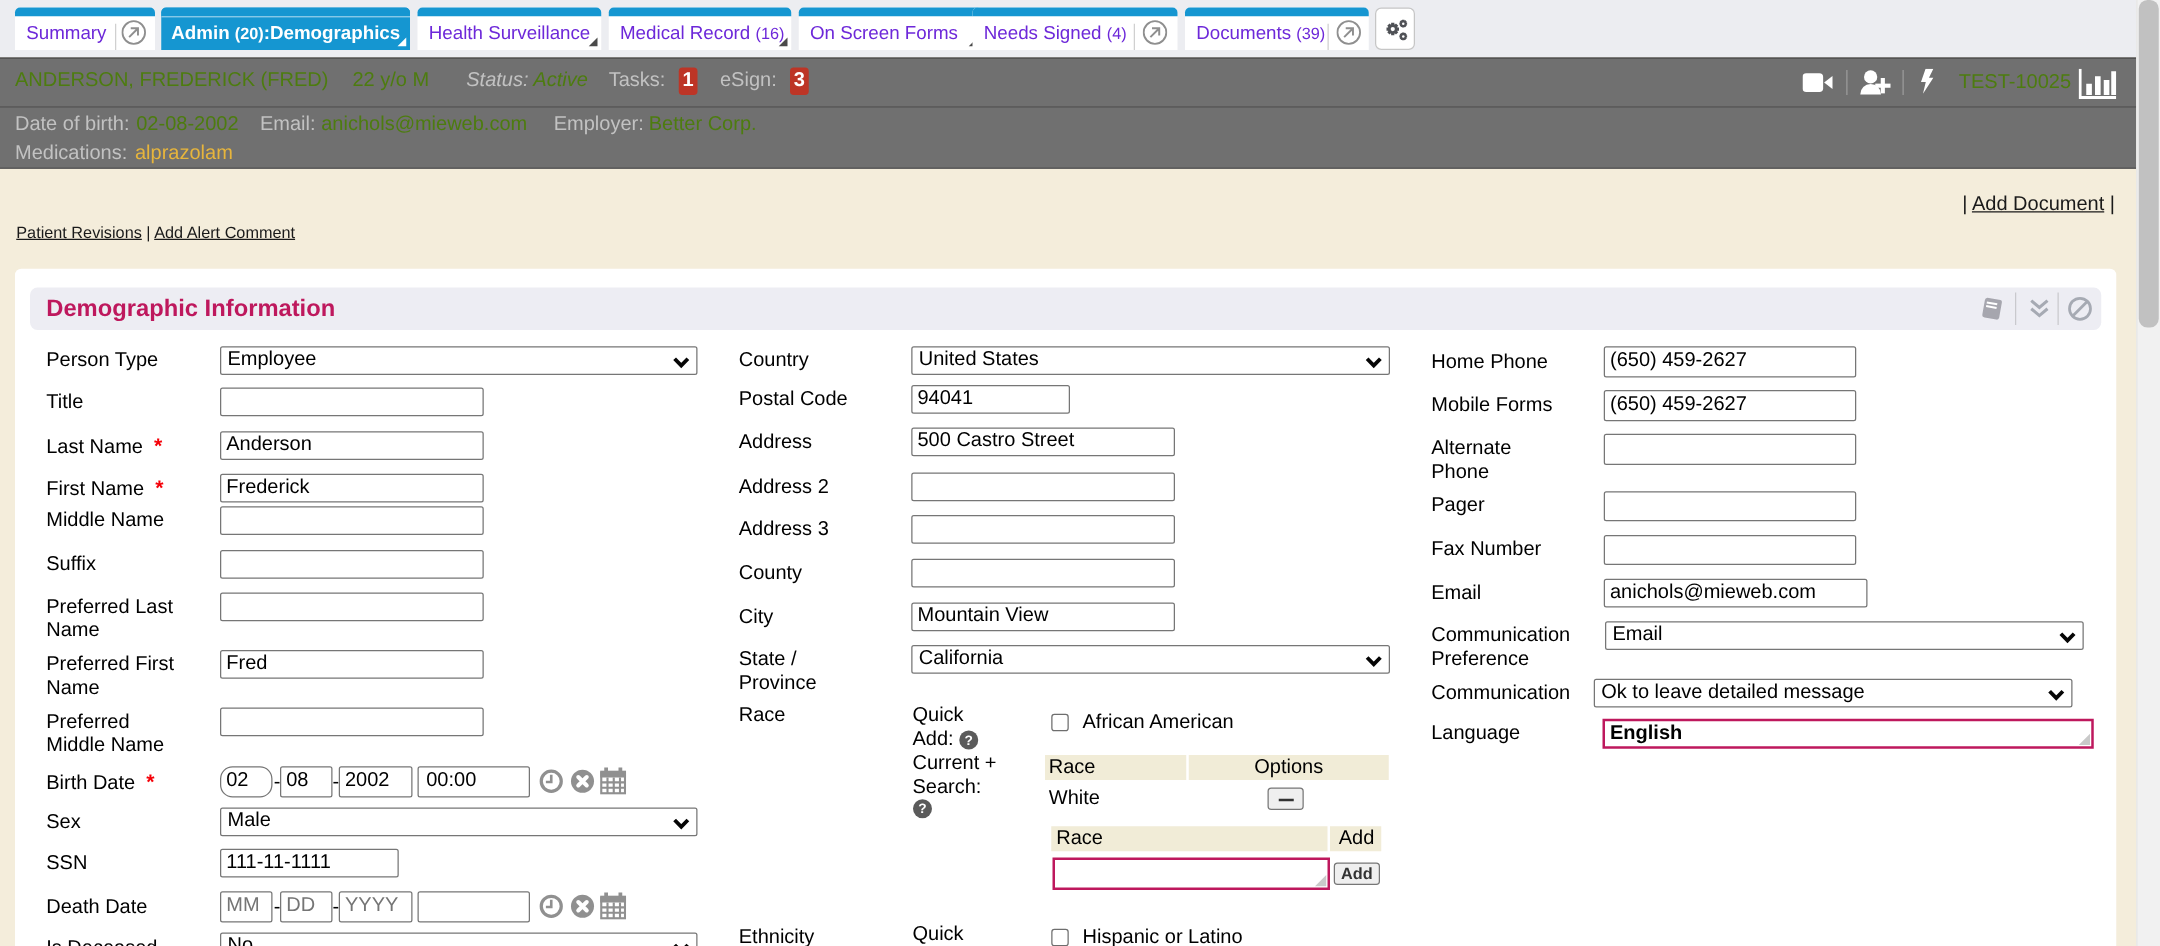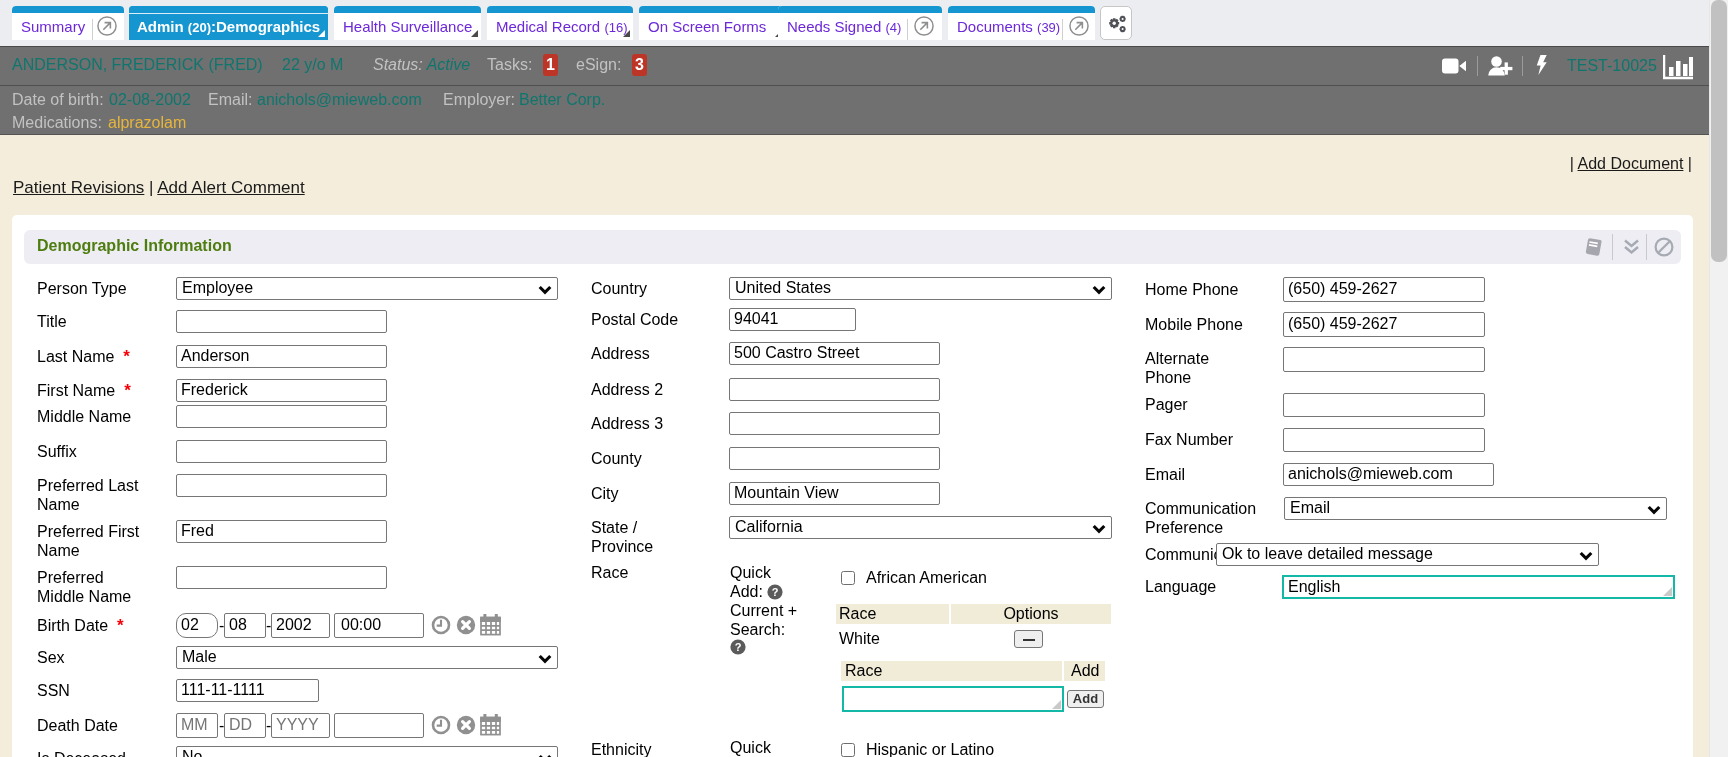--- a/index.html
+++ b/index.html
@@ -14,40 +14,40 @@
 .tab.active{background:#1596d1;}
 .tab.active .cap{border-bottom:1px solid rgba(255,255,255,.85);}
 .tab.active .txt{color:#fff;font-weight:bold;}
 .fold{position:absolute;right:3px;bottom:3px;width:0;height:0;border-left:7px solid transparent;border-bottom:7px solid #4a4a4a;}
 .fold.w{border-bottom-color:#fff;}
 .tabsep{position:absolute;top:13px;width:1px;height:21px;background:#d0d0d0;}
 .smallnum{font-size:13px;}
 
 #pbar1{position:absolute;left:0;top:46px;width:1709px;height:39px;background:#707070;border-top:1px solid #4a4a4a;box-sizing:border-box;}
 #pbar2{position:absolute;left:0;top:85px;width:1709px;height:50px;background:#707070;border-top:1px solid #4f4f4f;border-bottom:1px solid #535353;box-sizing:border-box;}
-.wt{color:#0f766e;text-align:right;}
+.wt{color:#4d7c0f;text-align:right;}
 .gt{color:#c2c2c2;}
 .bartxt{position:absolute;font-size:16px;white-space:nowrap;}
 .badge{position:absolute;width:15px;height:22px;background:#bd3526;color:#fff;font-size:16px;font-weight:bold;text-align:center;line-height:22px;border-radius:3px;}
 .vsep{position:absolute;width:1px;height:20px;background:#9b9b9b;top:56px;}
 .orange{color:#e7b53c;}
 
 .link{color:#1a1a1a;text-decoration:underline;}
 #panel{position:absolute;left:12px;top:215px;width:1681px;height:542px;background:#fff;border-radius:5px 5px 0 0;}
 #phead{position:absolute;left:12px;top:15px;width:1657px;height:34px;background:#ededf3;border-radius:6px;}
-#phead .title{position:absolute;left:13px;top:7px;font-size:16px;font-weight:bold;color:#4d7c0f;}
+#phead .title{position:absolute;left:13px;top:7px;font-size:19px;font-weight:bold;color:#be185d;}
 .hsep{position:absolute;top:4px;width:1px;height:26px;background:#c9c9cd;}
 
 .lbl{position:absolute;font-size:16px;color:#000;white-space:nowrap;}
 .req{color:#f50008;font-weight:bold;font-size:17px;}
 .inp{position:absolute;background:#fff;border:1px solid #767676;border-radius:2px;box-sizing:border-box;height:23px;font-size:16px;color:#000;padding:0 0 0 4px;line-height:20px;white-space:nowrap;overflow:hidden;}
 .sel{position:absolute;background:#fff;border:1px solid #767676;border-radius:2px;box-sizing:border-box;height:23px;font-size:16px;color:#000;padding:0 0 0 5px;line-height:20px;white-space:nowrap;overflow:hidden;}
 .chev{position:absolute;right:5px;top:7px;}
 .ph{color:#757575;}
-.focus2{border:2px solid #14b8a6;border-radius:0;}
+.focus2{border:2px solid #be185d;border-radius:0;font-weight:bold;}
 .thead{background:#f1ecd7;position:absolute;box-sizing:border-box;font-size:16px;color:#000;}
 .btn{position:absolute;background:#efefef;border:1px solid #767676;border-radius:3px;box-sizing:border-box;}
 .grip{position:absolute;right:1px;bottom:1px;width:0;height:0;border-left:9px solid transparent;border-bottom:9px solid #c9c9c9;}
 .cb{position:absolute;width:14px;height:14px;background:#fff;border:1.5px solid #6e6e6e;border-radius:2.5px;box-sizing:border-box;}
 
 #sbtrack{position:absolute;left:1709px;top:0;width:19px;height:757px;background:#f1f1f1;border-left:1px solid #e6e6e6;box-sizing:border-box;}
 #sbthumb{position:absolute;left:1711px;top:0;width:16px;height:262px;background:#c1c1c1;border-radius:7px;}
 </style>
 </head>
 <body>
@@ -167,21 +167,21 @@
 <div class="bartxt gt" style="left:12px;top:91px;">Date of birth:</div>
 <div class="bartxt wt" style="left:109px;top:91px;">02-08-2002</div>
 <div class="bartxt gt" style="left:208px;top:91px;">Email:</div>
 <div class="bartxt wt" style="left:257px;top:91px;">anichols@mieweb.com</div>
 <div class="bartxt gt" style="left:443px;top:91px;">Employer:</div>
 <div class="bartxt wt" style="left:519px;top:91px;">Better Corp.</div>
 <div class="bartxt gt" style="left:12px;top:114px;">Medications:</div>
 <div class="bartxt orange" style="left:108px;top:114px;">alprazolam</div>
 
 <div class="abs" style="left:0;top:155px;width:1692px;text-align:right;font-size:16px;color:#1a1a1a;">| <span class="link">Add Document</span> |</div>
-<div class="abs" style="left:13px;top:178px;font-size:17px;color:#1a1a1a;"><span class="link">Patient Revisions</span> | <span class="link">Add Alert Comment</span></div>
+<div class="abs" style="left:13px;top:178px;font-size:13px;color:#1a1a1a;"><span class="link">Patient Revisions</span> | <span class="link">Add Alert Comment</span></div>
 
 <div id="panel">
 <div id="phead">
   <div class="title">Demographic Information</div>
   <svg class="abs" style="left:1560px;top:7px;transform:rotate(10deg);" width="20" height="20" viewBox="0 0 20 20">
           <path d="M4.5 2 H15 a1.5 1.5 0 0 1 1.5 1.5 V16 a2 2 0 0 1 -2 2 H5 a2.2 2.2 0 0 1 -2.2-2.2 V4.2 A2.2 2.2 0 0 1 4.5 2 Z" fill="#a6a6ae"></path>
           <rect x="4.6" y="5" width="8.5" height="1.6" fill="#fff"></rect>
           <rect x="4.6" y="8" width="8.5" height="1.6" fill="#fff"></rect>
         </svg>
   <div class="hsep" style="left:1588px;"></div>
@@ -344,42 +344,42 @@
 <div class="btn" style="left:1067px;top:690px;width:37px;height:18px;font-size:13px;font-weight:bold;color:#333;text-align:center;line-height:16px;">Add</div>
 
 <div class="lbl" style="left:591px;top:741px;">Ethnicity</div>
 <div class="lbl" style="left:730px;top:739px;">Quick</div>
 <div class="cb" style="left:841px;top:743px;"></div>
 <div class="lbl" style="left:866px;top:741px;">Hispanic or Latino</div>
 
 <div class="lbl" style="left:1145px;top:277px;line-height:25px;">Home Phone</div>
 <div class="inp" style="left:1283px;top:277px;width:202px;height:25px;line-height:22px;">(650) 459-2627</div>
 
-<div class="lbl" style="left:1145px;top:312px;line-height:25px;">Mobile Phone</div>
+<div class="lbl" style="left:1145px;top:312px;line-height:25px;">Mobile Forms</div>
 <div class="inp" style="left:1283px;top:312px;width:202px;height:25px;line-height:22px;">(650) 459-2627</div>
 
 <div class="lbl" style="left:1145px;top:349px;line-height:19px;">Alternate<br>Phone</div>
 <div class="inp" style="left:1283px;top:347px;width:202px;height:25px;line-height:22px;"></div>
 
 <div class="lbl" style="left:1145px;top:393px;line-height:24px;">Pager</div>
 <div class="inp" style="left:1283px;top:393px;width:202px;height:24px;line-height:21px;"></div>
 
 <div class="lbl" style="left:1145px;top:428px;line-height:24px;">Fax Number</div>
 <div class="inp" style="left:1283px;top:428px;width:202px;height:24px;line-height:21px;"></div>
 
 <div class="lbl" style="left:1145px;top:463px;line-height:23px;">Email</div>
 <div class="inp" style="left:1283px;top:463px;width:211px;">anichols@mieweb.com</div>
 
 <div class="lbl" style="left:1145px;top:499px;line-height:19px;">Communication<br>Preference</div>
 <div class="sel" style="left:1284px;top:497px;width:383px;">Email<svg class="chev" width="14" height="10" viewBox="0 0 14 10">
         <path d="M1.7 2 L7 7.4 L12.3 2" fill="none" stroke="#060606" stroke-width="3.1" stroke-linejoin="miter"></path>
       </svg></div>
 
 <div class="lbl" style="left:1145px;top:543px;line-height:23px;">Communication</div>
-<div class="sel" style="left:1216px;top:543px;width:383px;">Ok to leave detailed message<svg class="chev" width="14" height="10" viewBox="0 0 14 10">
+<div class="sel" style="left:1275px;top:543px;width:383px;">Ok to leave detailed message<svg class="chev" width="14" height="10" viewBox="0 0 14 10">
         <path d="M1.7 2 L7 7.4 L12.3 2" fill="none" stroke="#060606" stroke-width="3.1" stroke-linejoin="miter"></path>
       </svg></div>
 
 <div class="lbl" style="left:1145px;top:575px;line-height:24px;">Language</div>
 <div class="inp focus2" style="left:1282px;top:575px;width:393px;height:24px;line-height:20px;">English<div class="grip"></div></div>
 
 <div id="sbtrack"></div>
 <div id="sbthumb"></div>
 
 </div>

